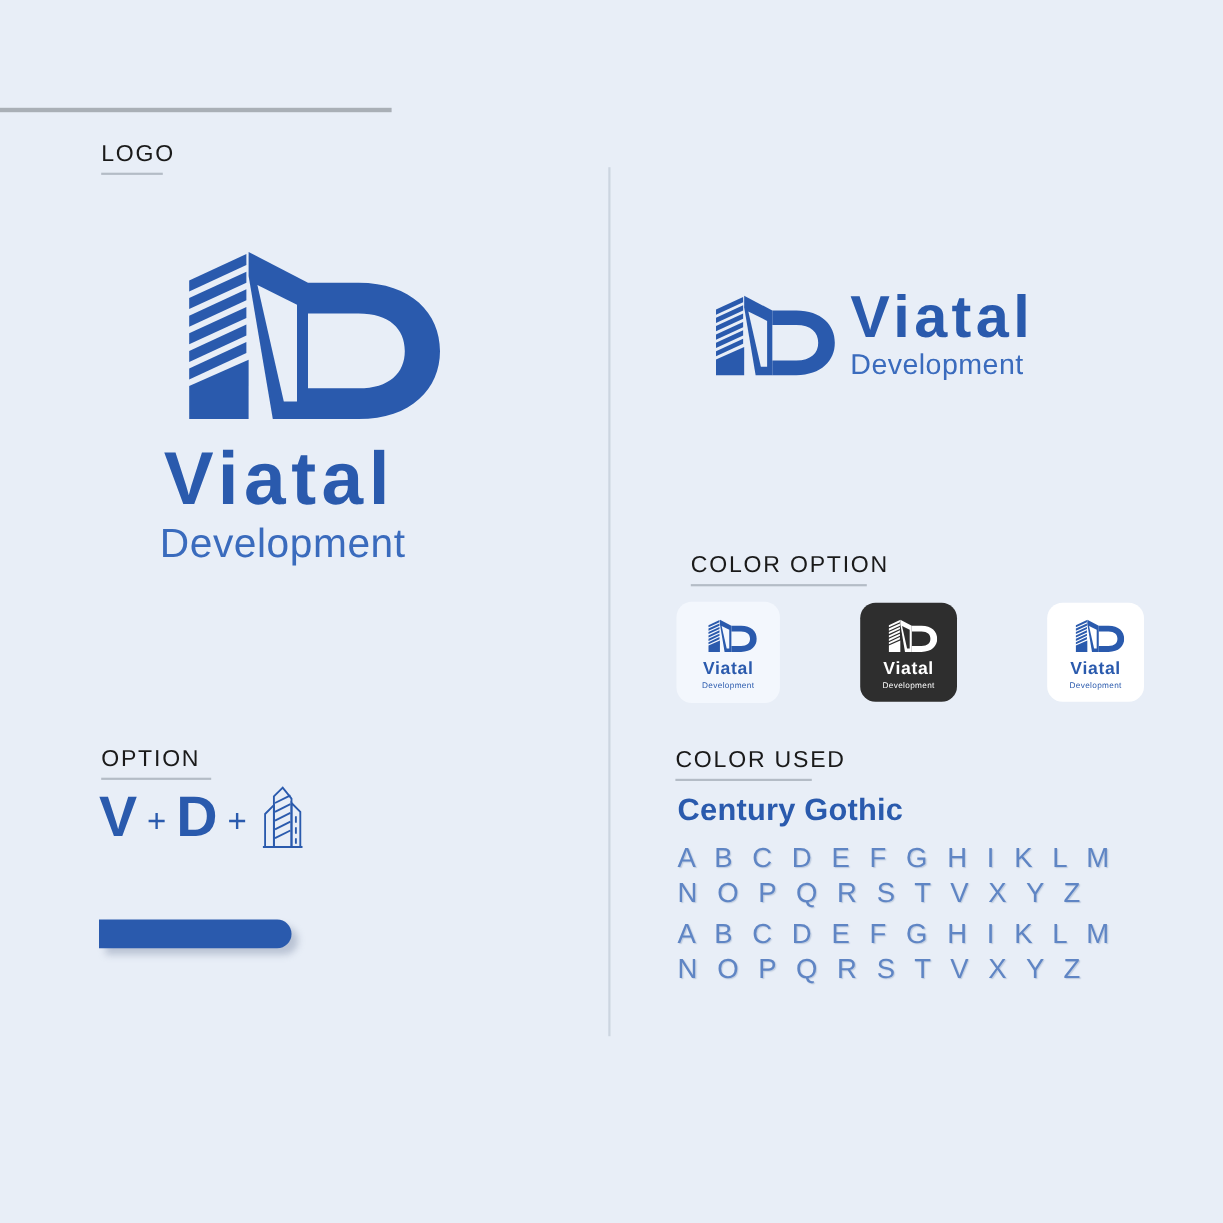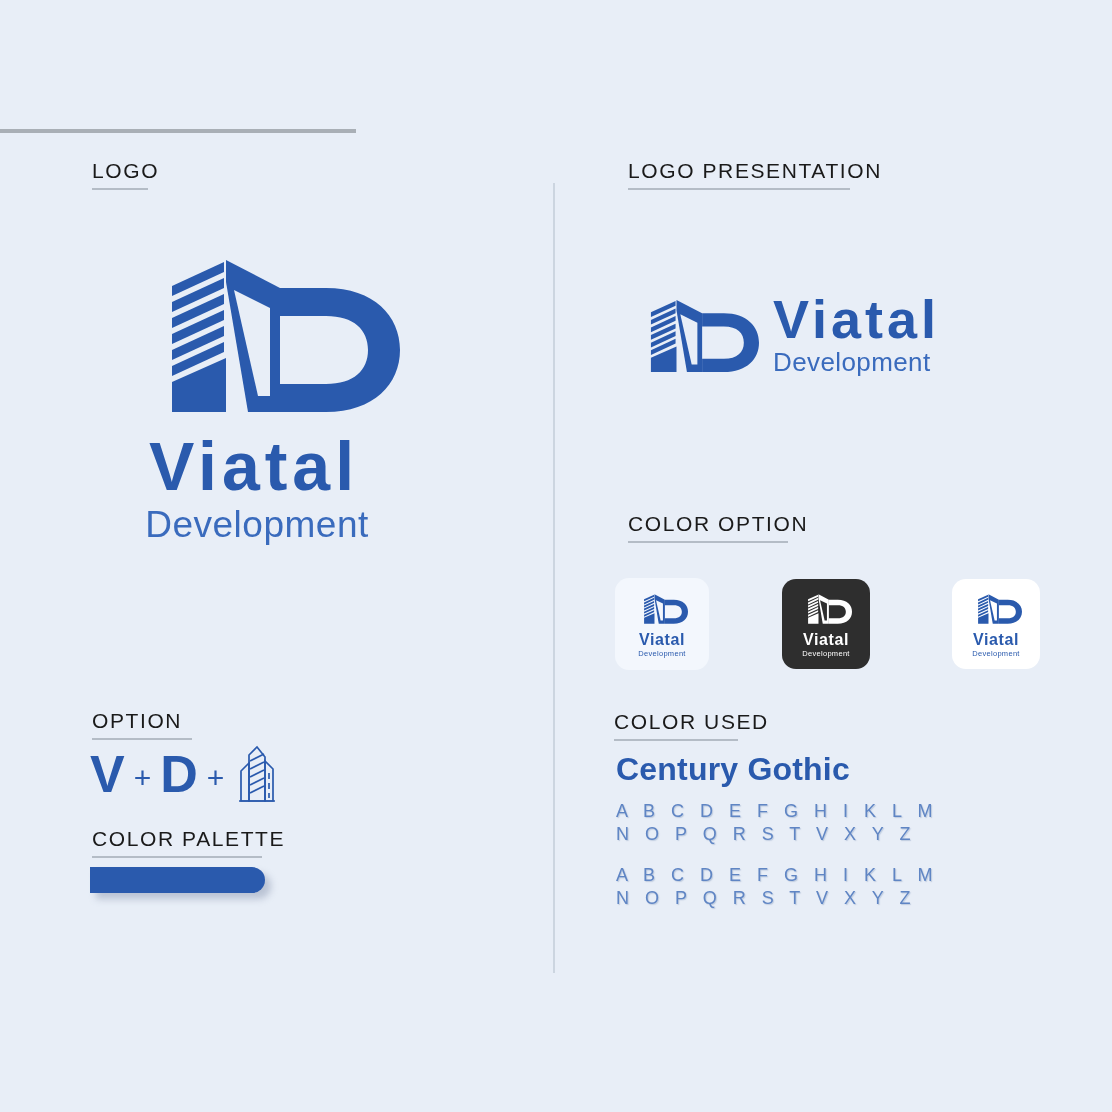--- a/index.html
+++ b/index.html
@@ -4,21 +4,21 @@
 <style>
   html,body{margin:0;padding:0;}
   body{
     width:1112px;height:1112px;
     background:#e8eef7;
     font-family:"Liberation Sans", sans-serif;
     position:relative;
     overflow:hidden;
     -webkit-font-smoothing:antialiased;
   }
-  .stage{position:absolute;inset:0;margin-top:31px;}
+  .stage{position:absolute;inset:0;}
 
   
   .top-rule{
     position:absolute;left:0;top:98px;width:356px;height:4px;
     background:#a9afb6;
   }
 
   
   .v-divider{
     position:absolute;left:553px;top:152px;width:2px;height:790px;
@@ -37,21 +37,21 @@
   }
 
   #sec-logo{left:92px;top:128px;}
   #sec-logo .sec-rule{width:56px;}
   #sec-concept{left:92px;top:678px;}
   #sec-concept .sec-rule{width:100px;}
   #sec-palette{left:92px;top:796px;}
   #sec-palette .sec-rule{width:170px;}
   #sec-presentation{left:628px;top:128px;}
   #sec-presentation .sec-rule{width:222px;}
-  #sec-coloropt{left:628px;top:481px;}
+  #sec-coloropt{left:628px;top:502px;}
   #sec-coloropt .sec-rule{width:160px;}
   #sec-font{left:614px;top:679px;}
   #sec-font .sec-rule{width:124px;}
 
   
   #primary-logo{position:absolute;left:112px;top:215px;width:290px;}
   #primary-logo .mark{width:270px;height:180px;display:block;margin:0 0 6px 18px;}
   .wm-main{
     font-size:68px;font-weight:700;color:#2a5aad;letter-spacing:5px;
     line-height:1;text-align:center;margin-left:-6px;
@@ -103,25 +103,25 @@
   #card-3{left:337px;top:1px;width:88px;height:90px;background:#ffffff;}
   #card-3 .cmark{width:52px;height:38px;margin-bottom:4px;}
   #card-3 .cname{font-size:16px;letter-spacing:.6px;color:#2a5aad;}
   #card-3 .csub{font-size:7.5px;letter-spacing:.3px;color:#2a5aad;margin-top:2px;}
 
   
   .font-block{position:absolute;left:616px;}
   #font-1{top:720px;}
   #font-2{top:833px;}
   .font-name{
-    font-size:32px;font-weight:700;color:#2a5aad;letter-spacing:.2px;
+    font-size:28px;font-weight:700;color:#2a5aad;letter-spacing:.2px;
     margin-bottom:12px;white-space:nowrap;
   }
   .alpha-row{
-    font-size:18px;font-weight:400;color:#5f85c4;letter-spacing:5.5px;
+    font-size:25px;font-weight:400;color:#5f85c4;letter-spacing:5.5px;
     line-height:1.28;white-space:nowrap;
     text-shadow:1px 1px 1px rgba(150,170,200,.5);
   }
 </style>
 </head>
 <body>
 
 <div class="stage">
 
   <div class="top-rule"></div>
@@ -177,31 +177,23 @@
           <path d="M17 42 L31 35"></path>
         <path d="M17 50 L31 43"></path>
         <path d="M36 30 L36 36"></path>
           <path d="M36 40 L36 46"></path>
           <path d="M36 50 L36 55"></path>
         <path d="M6 58 L42 58"></path>
       </g>
     </svg>
   </div>
 
-  <div class="sec" id="sec-palette">
-    <div class="sec-title">COLOR PALETTE</div>
-    <div class="sec-rule"></div>
-  </div>
 
   <div id="palette-swatch"></div>
 
-  <div class="sec" id="sec-presentation">
-    <div class="sec-title">LOGO PRESENTATION</div>
-    <div class="sec-rule"></div>
-  </div>
 
   <div id="lockup">
     <svg class="mark" viewBox="0 0 270 180">
       <g fill="#2a5aad">
         <path d="M42 40 L94 16 L94 26 L42 50 Z"></path>
         <path d="M42 56 L94 32 L94 42 L42 66 Z"></path>
         <path d="M42 72 L94 48 L94 58 L42 82 Z"></path>
         <path d="M42 88 L94 64 L94 74 L42 98 Z"></path>
         <path d="M42 104 L94 80 L94 90 L42 114 Z"></path>
         <path d="M42 120 L94 96 L94 106 L42 130 Z"></path>

